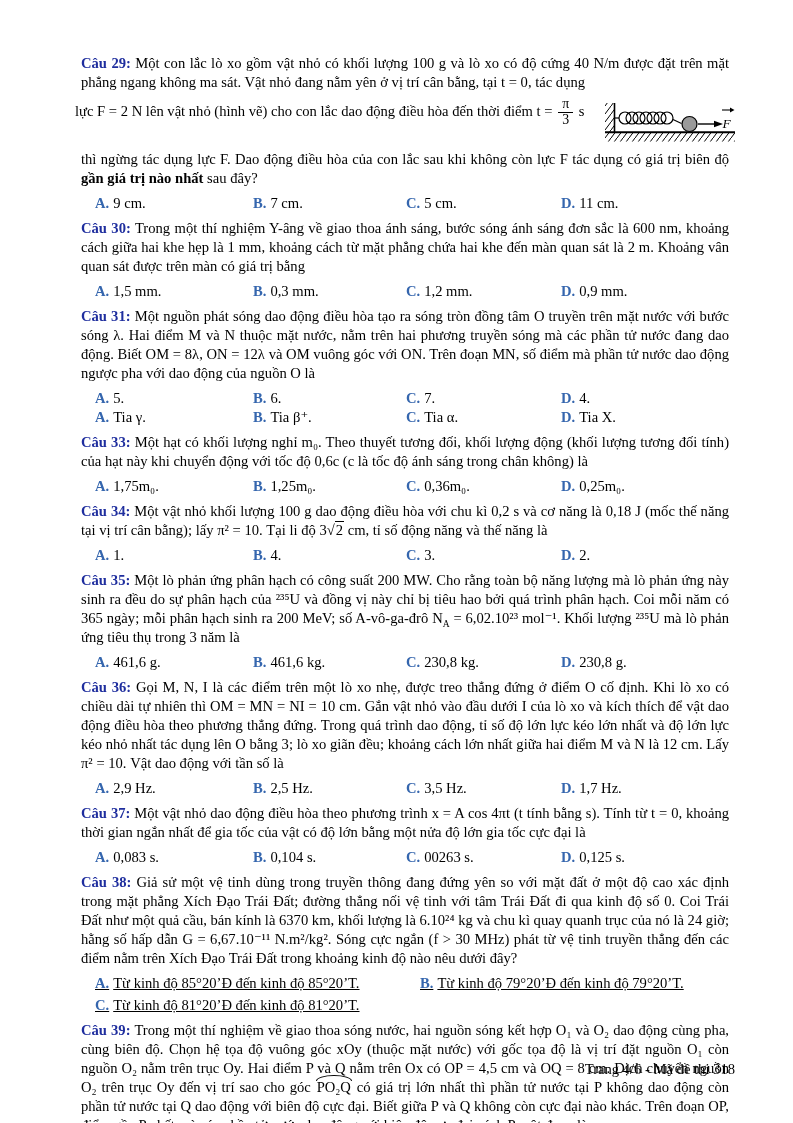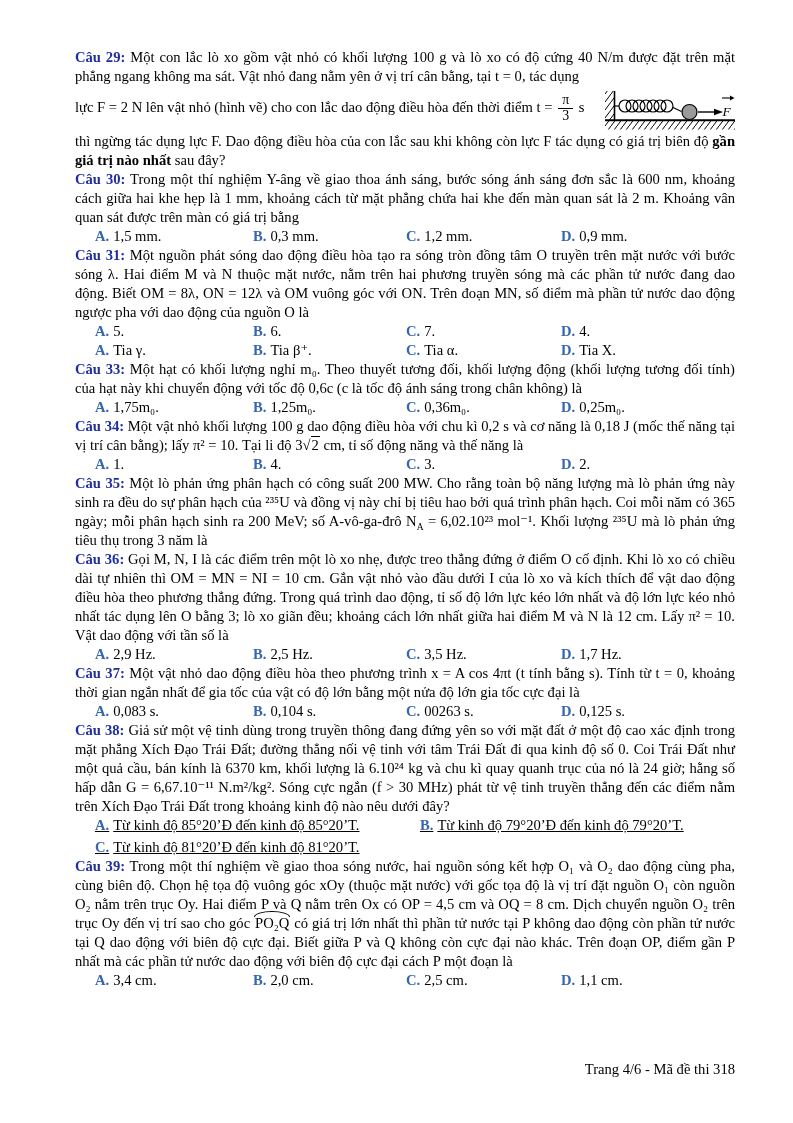--- a/index.html
+++ b/index.html
@@ -14,25 +14,25 @@
     color:#000;
     overflow:hidden;
   }
   .content{
     position:absolute;
     left:75px;
     top:48px;
     width:660px;
   }
   .question{margin:0;}
-  p.qp{margin:0;text-align:justify;}
+  p.qp{margin:6px;text-align:justify;}
   .q-label{color:#1f2e9e;font-weight:bold;}
   .seg-b{font-weight:bold;}
   sub,sup{font-size:0.65em;line-height:0;}
-  .qrow{display:flex;align-items:center;justify-content:space-between;min-height:42px;}
+  .qrow{display:flex;align-items:flex-start;justify-content:space-between;min-height:42px;}
   .rowtext{white-space:normal;}
   .frac{
     display:inline-block;vertical-align:middle;text-align:center;
     line-height:1.05;font-size:0.95em;margin:0 2px;position:relative;top:-1px;
   }
   .frac .fn{display:block;border-bottom:1px solid #000;padding:0 4px;}
   .frac .fd{display:block;}
   .sqrt-v{border-top:1px solid #000;padding:0 1px;}
   .arc{position:relative;display:inline-block;padding:0 1px;}
   .arc::before{
@@ -91,20 +91,26 @@
               <circle cx="84.5" cy="26" r="7.5" fill="#9a9a9a" stroke="#000" stroke-width="1.2"></circle>
               <line x1="93" y1="26" x2="110" y2="26" stroke="#000" stroke-width="1.4"></line>
               <polygon points="109,22.8 118,26 109,29.2" fill="#000"></polygon>
               <line x1="117" y1="12" x2="126" y2="12" stroke="#000" stroke-width="1.1"></line>
               <polygon points="125,9.6 129.5,12 125,14.4" fill="#000"></polygon>
               <text class="figF" x="117.5" y="30" font-size="13.5" font-style="italic">F</text>
             </svg>
           </span>
         </div>
         <p class="qp"><span>thì ngừng tác dụng lực F. Dao động điều hòa của con lắc sau khi không còn lực F tác dụng có giá trị biên độ </span><span class="seg-b">gần giá trị nào nhất</span><span> sau đây?</span></p>
+        <div class="opts cols4">
+          <span class="opt"><b class="opt-letter">A.</b><span class="opt-text">9 cm.</span></span>
+          <span class="opt"><b class="opt-letter">B.</b><span class="opt-text">7 cm.</span></span>
+          <span class="opt"><b class="opt-letter">C.</b><span class="opt-text">5 cm.</span></span>
+          <span class="opt"><b class="opt-letter">D.</b><span class="opt-text">11 cm.</span></span>
+        </div>
       </div>
       <div class="question">
         <p class="qp"><span class="q-label">Câu 30:</span><span> Trong một thí nghiệm Y-âng về giao thoa ánh sáng, bước sóng ánh sáng đơn sắc là 600 nm, khoảng cách giữa hai khe hẹp là 1 mm, khoảng cách từ mặt phẳng chứa hai khe đến màn quan sát là 2 m. Khoảng vân quan sát được trên màn có giá trị bằng</span></p>
         <div class="opts cols4">
           <span class="opt"><b class="opt-letter">A.</b><span class="opt-text">1,5 mm.</span></span>
           <span class="opt"><b class="opt-letter">B.</b><span class="opt-text">0,3 mm.</span></span>
           <span class="opt"><b class="opt-letter">C.</b><span class="opt-text">1,2 mm.</span></span>
           <span class="opt"><b class="opt-letter">D.</b><span class="opt-text">0,9 mm.</span></span>
         </div>
       </div>
@@ -138,20 +144,26 @@
         <p class="qp"><span class="q-label">Câu 34:</span><span> Một vật nhỏ khối lượng 100 g dao động điều hòa với chu kì 0,2 s và cơ năng là 0,18 J (mốc thế năng tại vị trí cân bằng); lấy π² = 10. Tại li độ 3</span><span class="sqrt">√<span class="sqrt-v">2</span></span><span> cm, tỉ số động năng và thế năng là</span></p>
         <div class="opts cols4">
           <span class="opt"><b class="opt-letter">A.</b><span class="opt-text">1.</span></span>
           <span class="opt"><b class="opt-letter">B.</b><span class="opt-text">4.</span></span>
           <span class="opt"><b class="opt-letter">C.</b><span class="opt-text">3.</span></span>
           <span class="opt"><b class="opt-letter">D.</b><span class="opt-text">2.</span></span>
         </div>
       </div>
       <div class="question">
         <p class="qp"><span class="q-label">Câu 35:</span><span> Một lò phản ứng phân hạch có công suất 200 MW. Cho rằng toàn bộ năng lượng mà lò phản ứng này sinh ra đều do sự phân hạch của ²³⁵U và đồng vị này chỉ bị tiêu hao bởi quá trình phân hạch. Coi mỗi năm có 365 ngày; mỗi phân hạch sinh ra 200 MeV; số A-vô-ga-đrô N</span><sub>A</sub><span> = 6,02.10²³ mol⁻¹. Khối lượng ²³⁵U mà lò phản ứng tiêu thụ trong 3 năm là</span></p>
+        <div class="opts cols4">
+          <span class="opt"><b class="opt-letter">A.</b><span class="opt-text">461,6 g.</span></span>
+          <span class="opt"><b class="opt-letter">B.</b><span class="opt-text">461,6 kg.</span></span>
+          <span class="opt"><b class="opt-letter">C.</b><span class="opt-text">230,8 kg.</span></span>
+          <span class="opt"><b class="opt-letter">D.</b><span class="opt-text">230,8 g.</span></span>
+        </div>
       </div>
       <div class="question">
         <p class="qp"><span class="q-label">Câu 36:</span><span> Gọi M, N, I là các điểm trên một lò xo nhẹ, được treo thẳng đứng ở điểm O cố định. Khi lò xo có chiều dài tự nhiên thì OM = MN = NI = 10 cm. Gắn vật nhỏ vào đầu dưới I của lò xo và kích thích để vật dao động điều hòa theo phương thẳng đứng. Trong quá trình dao động, tỉ số độ lớn lực kéo lớn nhất và độ lớn lực kéo nhỏ nhất tác dụng lên O bằng 3; lò xo giãn đều; khoảng cách lớn nhất giữa hai điểm M và N là 12 cm. Lấy π² = 10. Vật dao động với tần số là</span></p>
         <div class="opts cols4">
           <span class="opt"><b class="opt-letter">A.</b><span class="opt-text">2,9 Hz.</span></span>
           <span class="opt"><b class="opt-letter">B.</b><span class="opt-text">2,5 Hz.</span></span>
           <span class="opt"><b class="opt-letter">C.</b><span class="opt-text">3,5 Hz.</span></span>
           <span class="opt"><b class="opt-letter">D.</b><span class="opt-text">1,7 Hz.</span></span>
         </div>
       </div>

